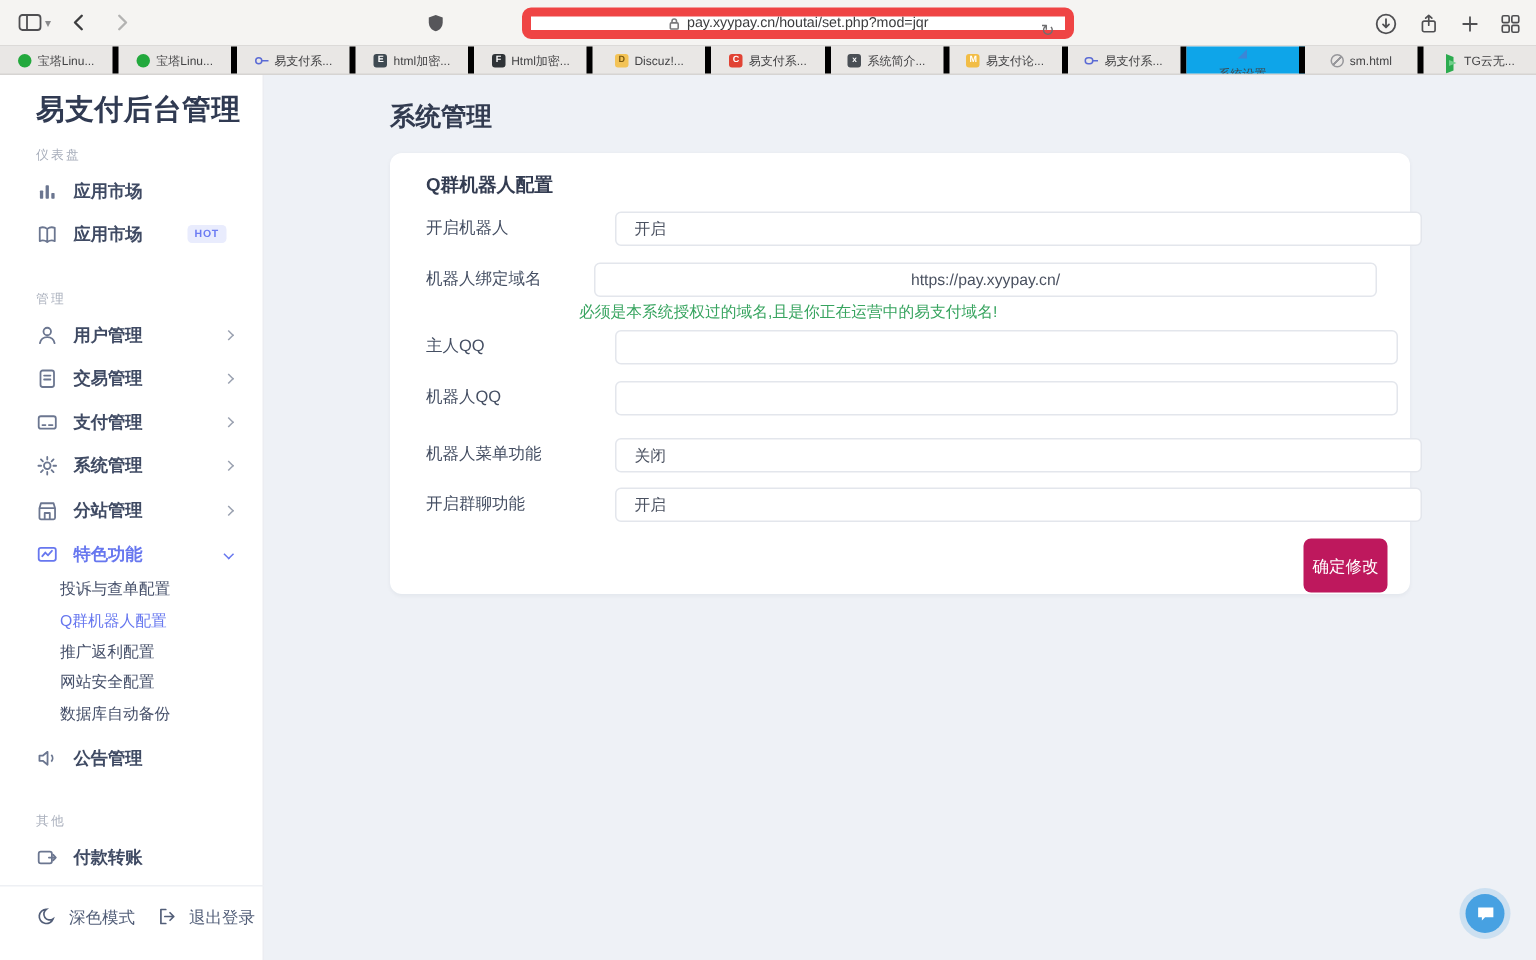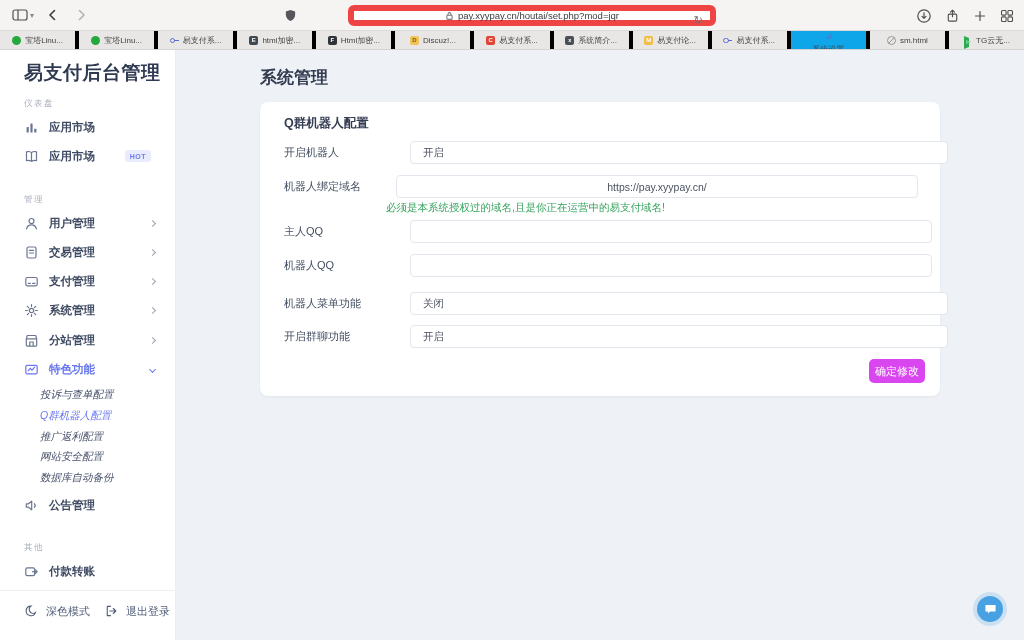--- a/index.html
+++ b/index.html
@@ -46,38 +46,38 @@
 
   
   .sidebar { position:absolute; left:0; top:0; width:176px; height:590px; background:#fff; border-right:1px solid #ecedf2; }
   .sb-title { position:absolute; left:24px; top:10px; font-size:19px; font-weight:bold; color:#303a52; letter-spacing:.5px;text-align:center; }
   .sb-sec { position:absolute; left:24px; font-size:8.5px; color:#a9afbc; letter-spacing:1.5px; }
   .s-item { position:absolute; left:24px; right:8px; height:20px; display:flex; align-items:center; font-size:11.5px; color:#3f4a63; font-weight:bold; cursor:default; }
   .s-item svg { margin-right:10px; flex:0 0 auto; color:#6b7690; }
   .s-item.active, .s-item.active svg { color:#6777ef; }
   .chev { position:absolute; right:12px; width:5px; height:5px; border-right:1.3px solid #9aa1b0; border-bottom:1.3px solid #9aa1b0; transform:rotate(-45deg); }
   .chev.down { transform:rotate(45deg); border-color:#6777ef; }
-  .sub-item { position:absolute; left:40px; height:18px; display:flex; align-items:flex-end; font-size:10.5px; color:#46506a;font-style:italic; }
+  .sub-item { position:absolute; left:40px; height:18px; display:flex; align-items:center; font-size:10.5px; color:#46506a; }
   .sub-item.active { color:#6777ef; }
   .badge-hot { position:absolute; right:16px; background:#e9ecfd; color:#6d7cf3; font-size:7px; font-weight:bold; padding:2.5px 5px; border-radius:3px; letter-spacing:.5px; }
   .sb-divider { position:absolute; left:0; top:540px; width:176px; border-top:1px solid #eef0f4; }
   .sb-foot { position:absolute; top:551px; height:20px; display:flex; align-items:center; font-size:11px; color:#525e78; }
   .sb-foot svg { margin-right:8px; color:#525e78; }
 
   
   .page-title { position:absolute; left:260px; top:16px; font-size:17px; font-weight:bold; color:#323b50; }
   .card { position:absolute; left:260px; top:52px; width:680px; height:294px; background:#fff; border-radius:8px; box-shadow:0 1px 3px rgba(20,30,60,.05); }
   .card-title { position:absolute; left:24px; top:13px; font-size:12.5px; font-weight:bold; color:#343d52; }
   .frow { position:absolute; left:24px; right:24px; height:23px; }
   .frow label { position:absolute; left:0; top:0; line-height:23px; font-size:11px; color:#454f63; }
   .ctrl { position:absolute; left:102px; top:0; height:23px; border:1px solid #e3e6ec; border-radius:4px; background:#fff; font-family:inherit; font-size:10.5px; color:#4a5160; padding:0 12px; outline:none; }
   .w-sel { width:538px; }
   .w-inp { width:522px; }
   .help { position:absolute; left:126px; font-size:10.5px; color:#37a45f; }
-  .btn-submit { position:absolute; left:609px; top:257px; width:56px; height:24px; background:#d946ef; color:#fff; border:none; border-radius:5px; font-size:11px; font-family:inherit; cursor:pointer; }
+  .btn-submit { position:absolute; left:609px; top:257px; width:56px; height:36px; background:#be185d; color:#fff; border:none; border-radius:5px; font-size:11px; font-family:inherit; cursor:pointer; }
 
   
   .chat-wrap { position:absolute; right:17px; top:542px; width:34px; height:34px; border-radius:50%; background:rgba(86,164,222,.22); display:flex; align-items:center; justify-content:center; }
   .chat-btn { width:26px; height:26px; border-radius:50%; background:#47a1e2; display:flex; align-items:center; justify-content:center; }
 </style>
 </head>
 <body>
 
 <div class="toolbar">
   <div class="tb-left">

